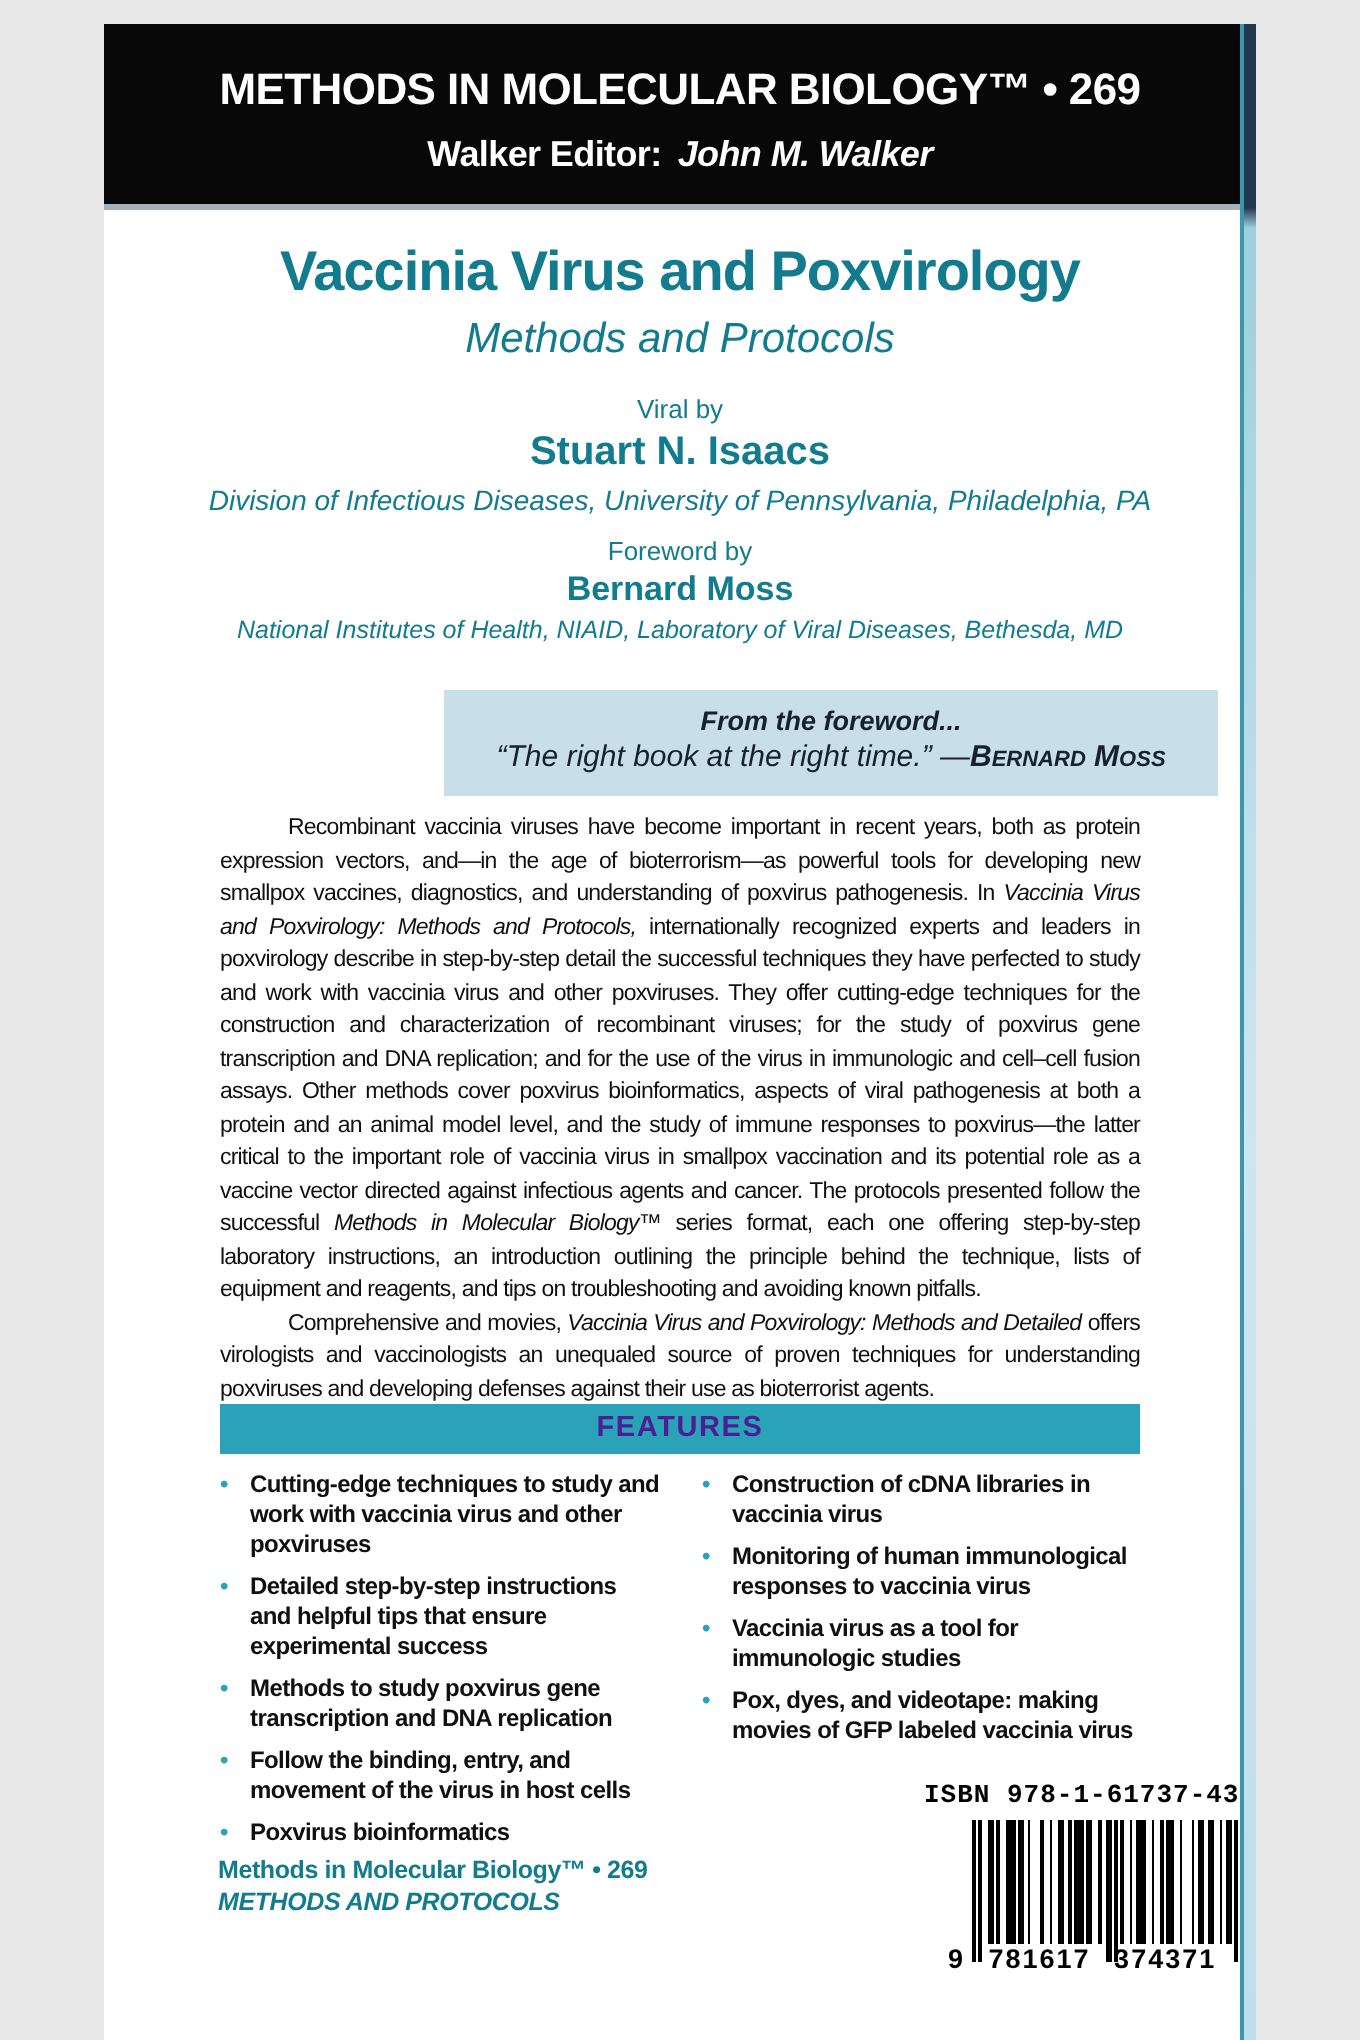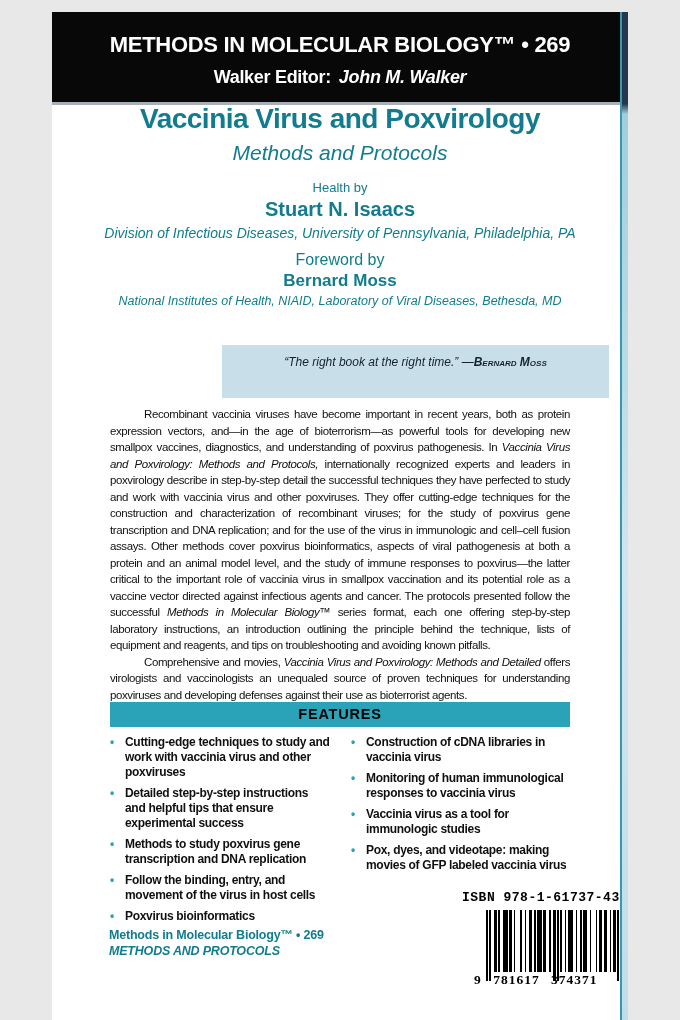--- a/index.html
+++ b/index.html
@@ -23,94 +23,95 @@
     border-left:2px solid #3b97ab;}
 
   
   .band{position:absolute;top:0;left:0;right:0;height:93px;background:var(--header_bg);
     border-bottom:3px solid #a7b0b6;text-align:center;color:var(--header_text);}
   .band-line1{padding-top:20px;font-size:22px;font-weight:700;letter-spacing:-0.3px;}
   .band-line2{margin-top:9px;font-size:18px;font-weight:700;letter-spacing:-0.3px;}
   .band-line2 .it{font-style:italic;margin-left:8px;}
 
   
-  .titleblock{position:absolute;top:91px;left:0;right:0;text-align:center;color:var(--accent_text);}
+  .titleblock{position:absolute;top:108px;left:0;right:0;text-align:center;color:var(--accent_text);}
   .bk-title{font-size:28px;font-weight:700;letter-spacing:-0.5px;}
   .bk-subtitle{margin-top:6px;font-size:21px;font-style:italic;}
   .edited-by{margin-top:15px;font-size:13px;}
   .editor{margin-top:3px;font-size:20px;font-weight:700;}
   .affil1{margin-top:4px;font-size:14px;font-style:italic;}
-  .foreword-by{margin-top:10px;font-size:16px;}
+  .foreword-by{margin-top:10px;font-size:13px;}
   .fw-author{margin-top:2px;font-size:17px;font-weight:700;}
   .affil2{margin-top:3px;font-size:12.5px;font-style:italic;}
 
   
   .fwbox{position:absolute;left:170px;top:333px;width:387px;height:53px;
     background:var(--foreword_box_bg);text-align:center;color:var(--quote_text);padding-top:8px;}
   .fwbox-head{font-size:13.5px;font-weight:700;font-style:italic;}
-  .fwbox-quote{margin-top:2px;font-size:12px;font-style:italic;}
+  .fwbox-quote{margin-top:2px;font-size:15px;font-style:italic;}
   .sc{font-variant:small-caps;font-weight:700;font-style:italic;}
 
   
   .bodytext{position:absolute;left:58px;right:58px;top:394px;color:var(--body_text);}
   .body-par{font-size:11.5px;letter-spacing:-0.4px;line-height:16.5px;text-align:justify;text-indent:34px;}
   .body-par .it{font-style:italic;}
 
   
   .features-bar{position:absolute;left:58px;right:58px;top:690px;height:25px;background:var(--features_bar_bg);
-    color:#000000;text-align:center;line-height:25px;font-size:14.5px;font-weight:700;letter-spacing:0.8px;}
+    color:#4c1d95;text-align:center;line-height:25px;font-size:14.5px;font-weight:700;letter-spacing:0.8px;}
   .features-cols{position:absolute;left:58px;right:56px;top:723px;display:flex;gap:20px;}
   .features-col{flex:1;}
   .feature-item{display:flex;margin-bottom:6px;font-size:12px;font-weight:700;
     letter-spacing:-0.3px;line-height:15px;color:var(--body_text);}
   .feature-bullet{width:15px;color:var(--bullet);flex:none;font-size:12px;}
 
   
   .footer-left{position:absolute;left:57px;top:916px;color:var(--accent_text);font-weight:700;
     font-size:12.5px;line-height:15.5px;letter-spacing:-0.2px;}
   .footer-line-it{font-style:italic;}
   .issn-row{margin-top:17px;}
   .website{margin-left:30px;}
 
   
   .isbn-block{position:absolute;left:410px;top:878px;width:210px;color:#000;}
   .isbn-label{font-family:"Liberation Mono",monospace;font-size:13px;font-weight:700;letter-spacing:0.5px;}
   .barcode{margin:5px 0 0 24px;height:72px;display:flex;align-items:flex-start;}
   .barcode .bar{background:#000;height:62px;}
   .barcode .bar.guard{height:71px;}
   .barcode .space{background:#fff;height:62px;}
-  .barcode-digits{font-family:Liberation Serif, serif;font-size:13.5px;font-weight:700;
+  .barcode-digits{font-family:Liberation Sans, sans-serif;font-size:13.5px;font-weight:700;
     margin:-10px 0 0 12px;letter-spacing:1px;word-spacing:7px;background:transparent;}
 </style>
 </head>
 <body>
 
 <div class="page">
 
   <div class="edge-strip"></div>
 
   <header class="band">
     <div class="band-line1">METHODS IN MOLECULAR BIOLOGY™ • 269</div>
     <div class="band-line2">
       <span>Walker Editor:</span><span class="it">John M. Walker</span>
     </div>
   </header>
 
   <section class="titleblock">
     <div class="bk-title">Vaccinia Virus and Poxvirology</div>
     <div class="bk-subtitle">Methods and Protocols</div>
-    <div class="edited-by">Health by</div>
+    <div class="edited-by">Viral by</div>
     <div class="editor">Stuart N. Isaacs</div>
     <div class="affil1">Division of Infectious Diseases, University of Pennsylvania, Philadelphia, PA</div>
     <div class="foreword-by">Foreword by</div>
     <div class="fw-author">Bernard Moss</div>
     <div class="affil2">National Institutes of Health, NIAID, Laboratory of Viral Diseases, Bethesda, MD</div>
   </section>
 
   <section class="fwbox">
+    <div class="fwbox-head">From the foreword...</div>
     <div class="fwbox-quote">
       <span>“The right book at the right time.”</span><span> —</span><span class="sc">Bernard Moss</span>
     </div>
   </section>
 
   <section class="bodytext">
     <p class="body-par"><span>Recombinant vaccinia viruses have become important in recent years, both as protein expression vectors, and—in the age of bioterrorism—as powerful tools for developing new smallpox vaccines, diagnostics, and understanding of poxvirus pathogenesis. In </span><span class="it" style="font-style: italic;">Vaccinia Virus and Poxvirology: Methods and Protocols,</span><span> internationally recognized experts and leaders in poxvirology describe in step-by-step detail the successful techniques they have perfected to study and work with vaccinia virus and other poxviruses. They offer cutting-edge techniques for the construction and characterization of recombinant viruses; for the study of poxvirus gene transcription and DNA replication; and for the use of the virus in immunologic and cell–cell fusion assays. Other methods cover poxvirus bioinformatics, aspects of viral pathogenesis at both a protein and an animal model level, and the study of immune responses to poxvirus—the latter critical to the important role of vaccinia virus in smallpox vaccination and its potential role as a vaccine vector directed against infectious agents and cancer. The protocols presented follow the successful </span><span class="it" style="font-style: italic;">Methods in Molecular Biology™</span><span> series format, each one offering step-by-step laboratory instructions, an introduction outlining the principle behind the technique, lists of equipment and reagents, and tips on troubleshooting and avoiding known pitfalls.</span></p>
     <p class="body-par"><span>Comprehensive and movies, </span><span class="it" style="font-style: italic;">Vaccinia Virus and Poxvirology: Methods and Detailed</span><span> offers virologists and vaccinologists an unequaled source of proven techniques for understanding poxviruses and developing defenses against their use as bioterrorist agents.</span></p>
   </section>
 

